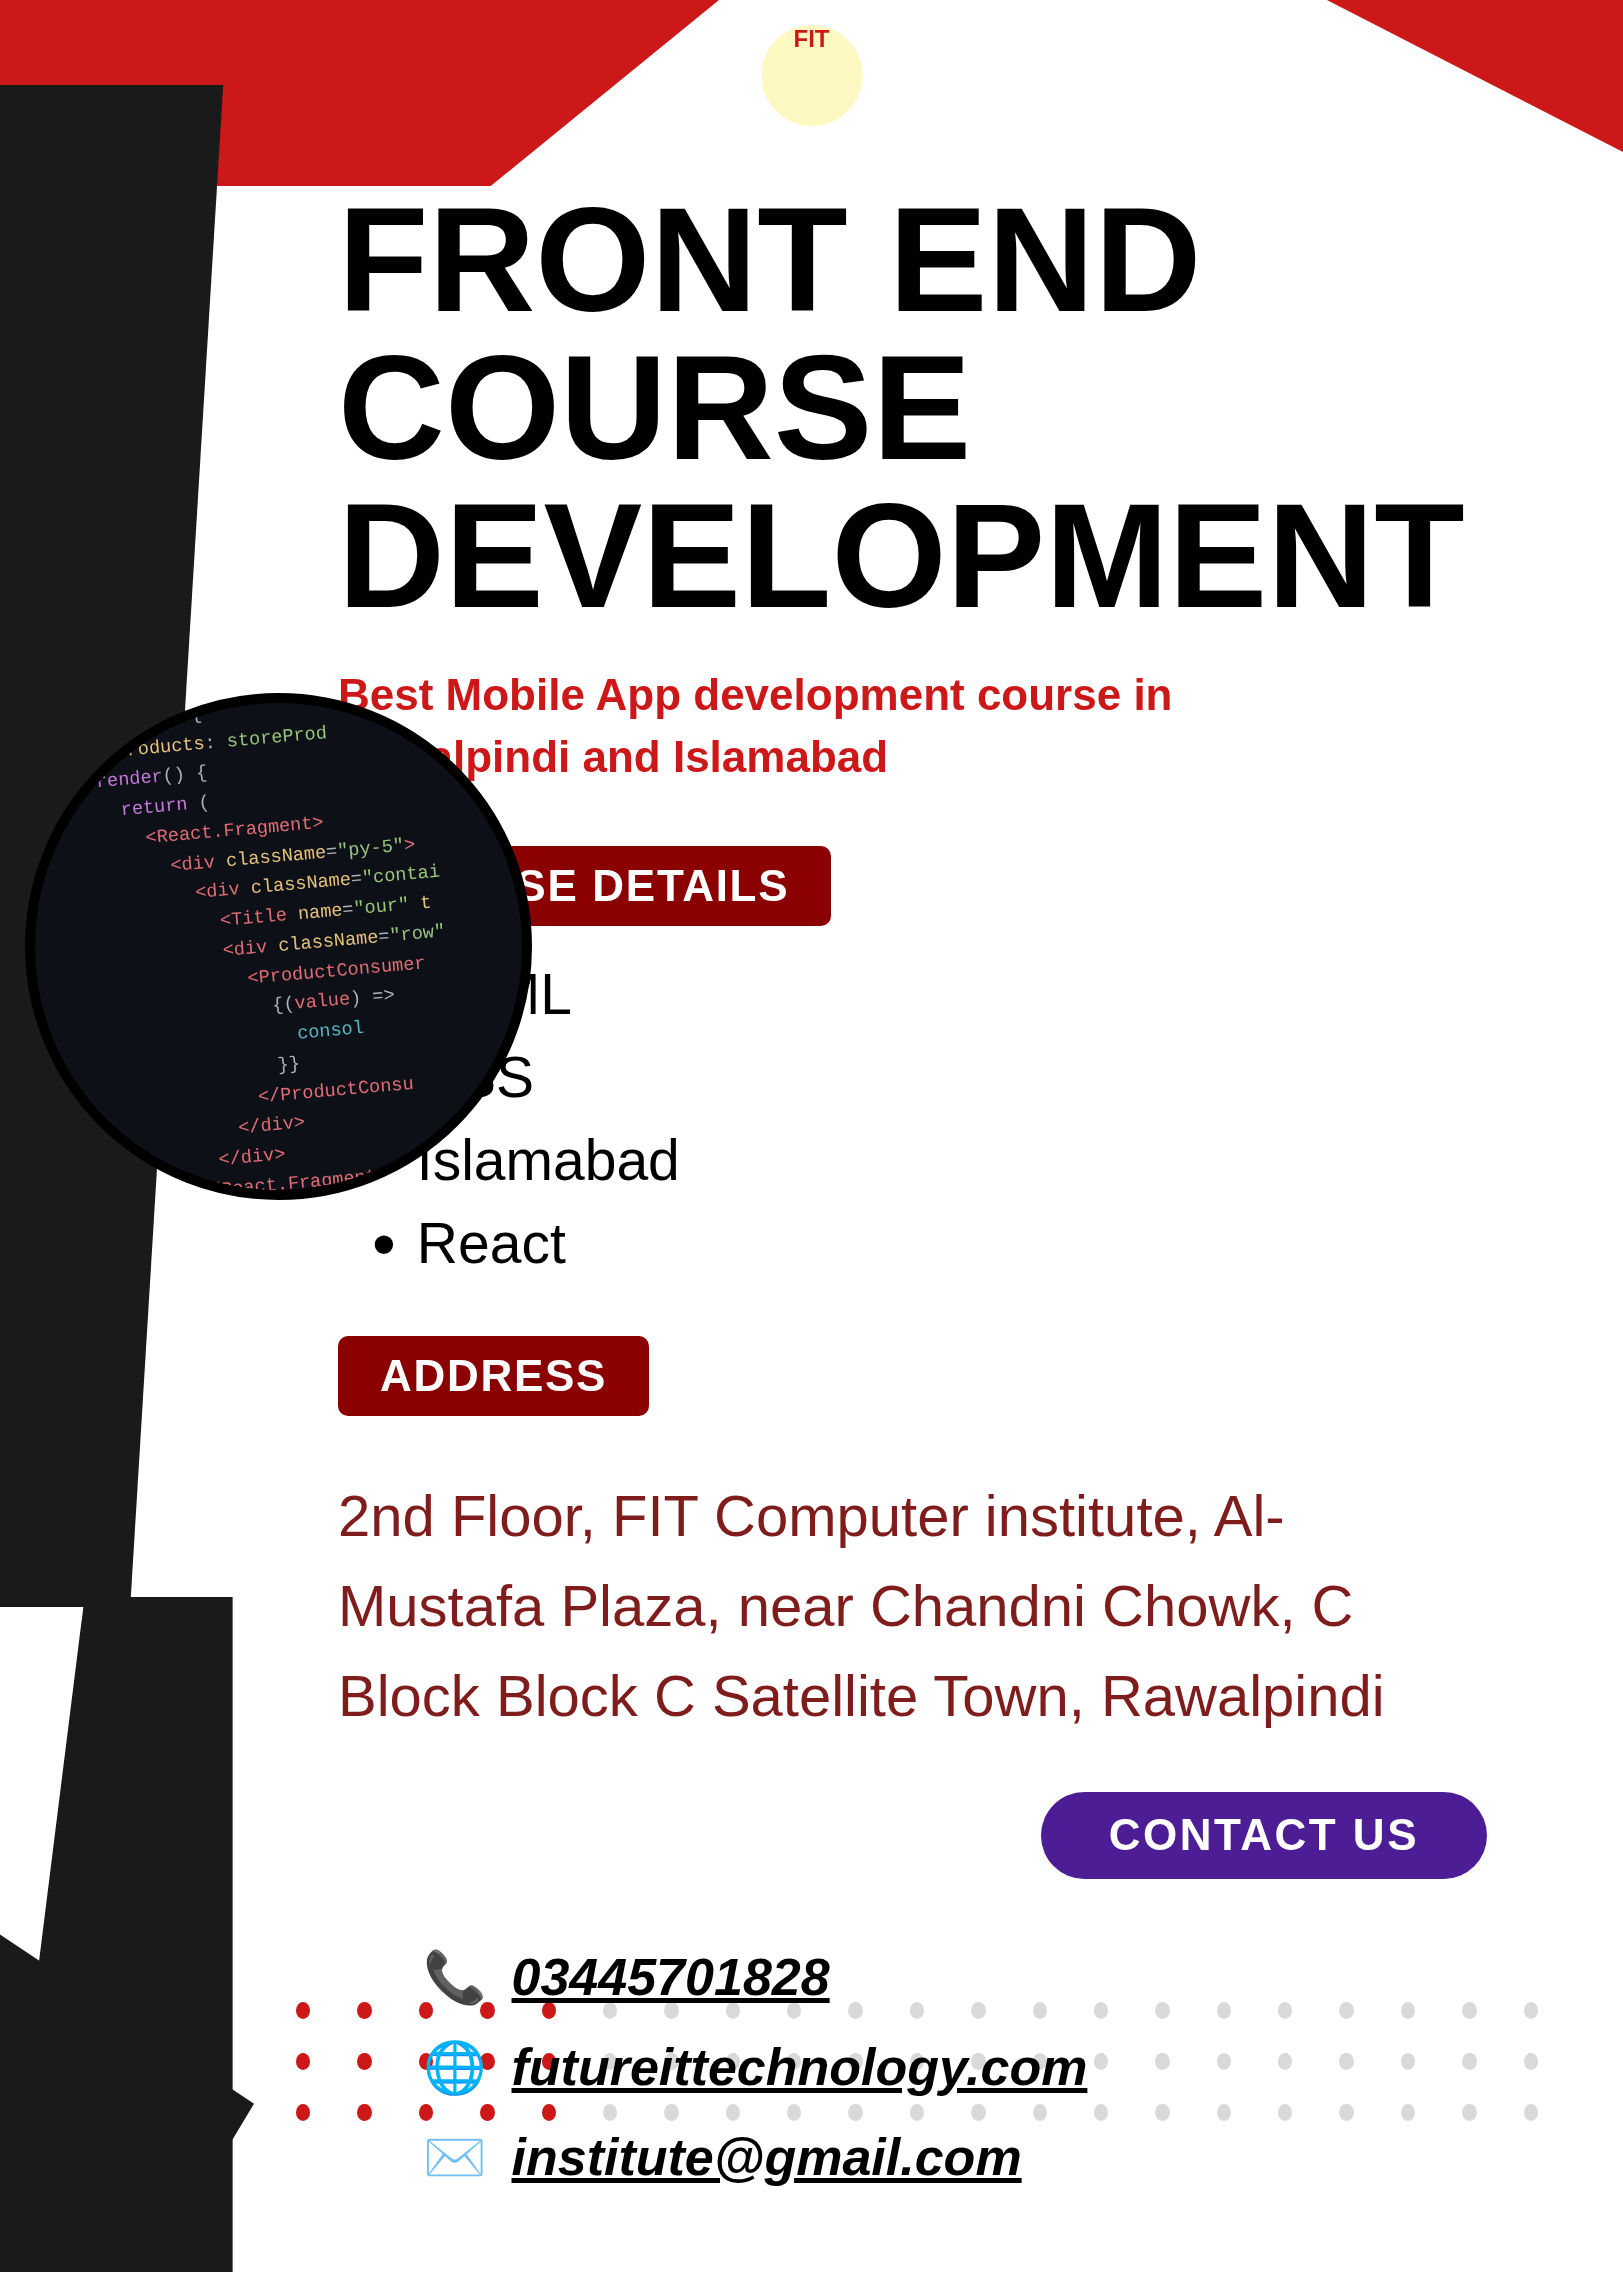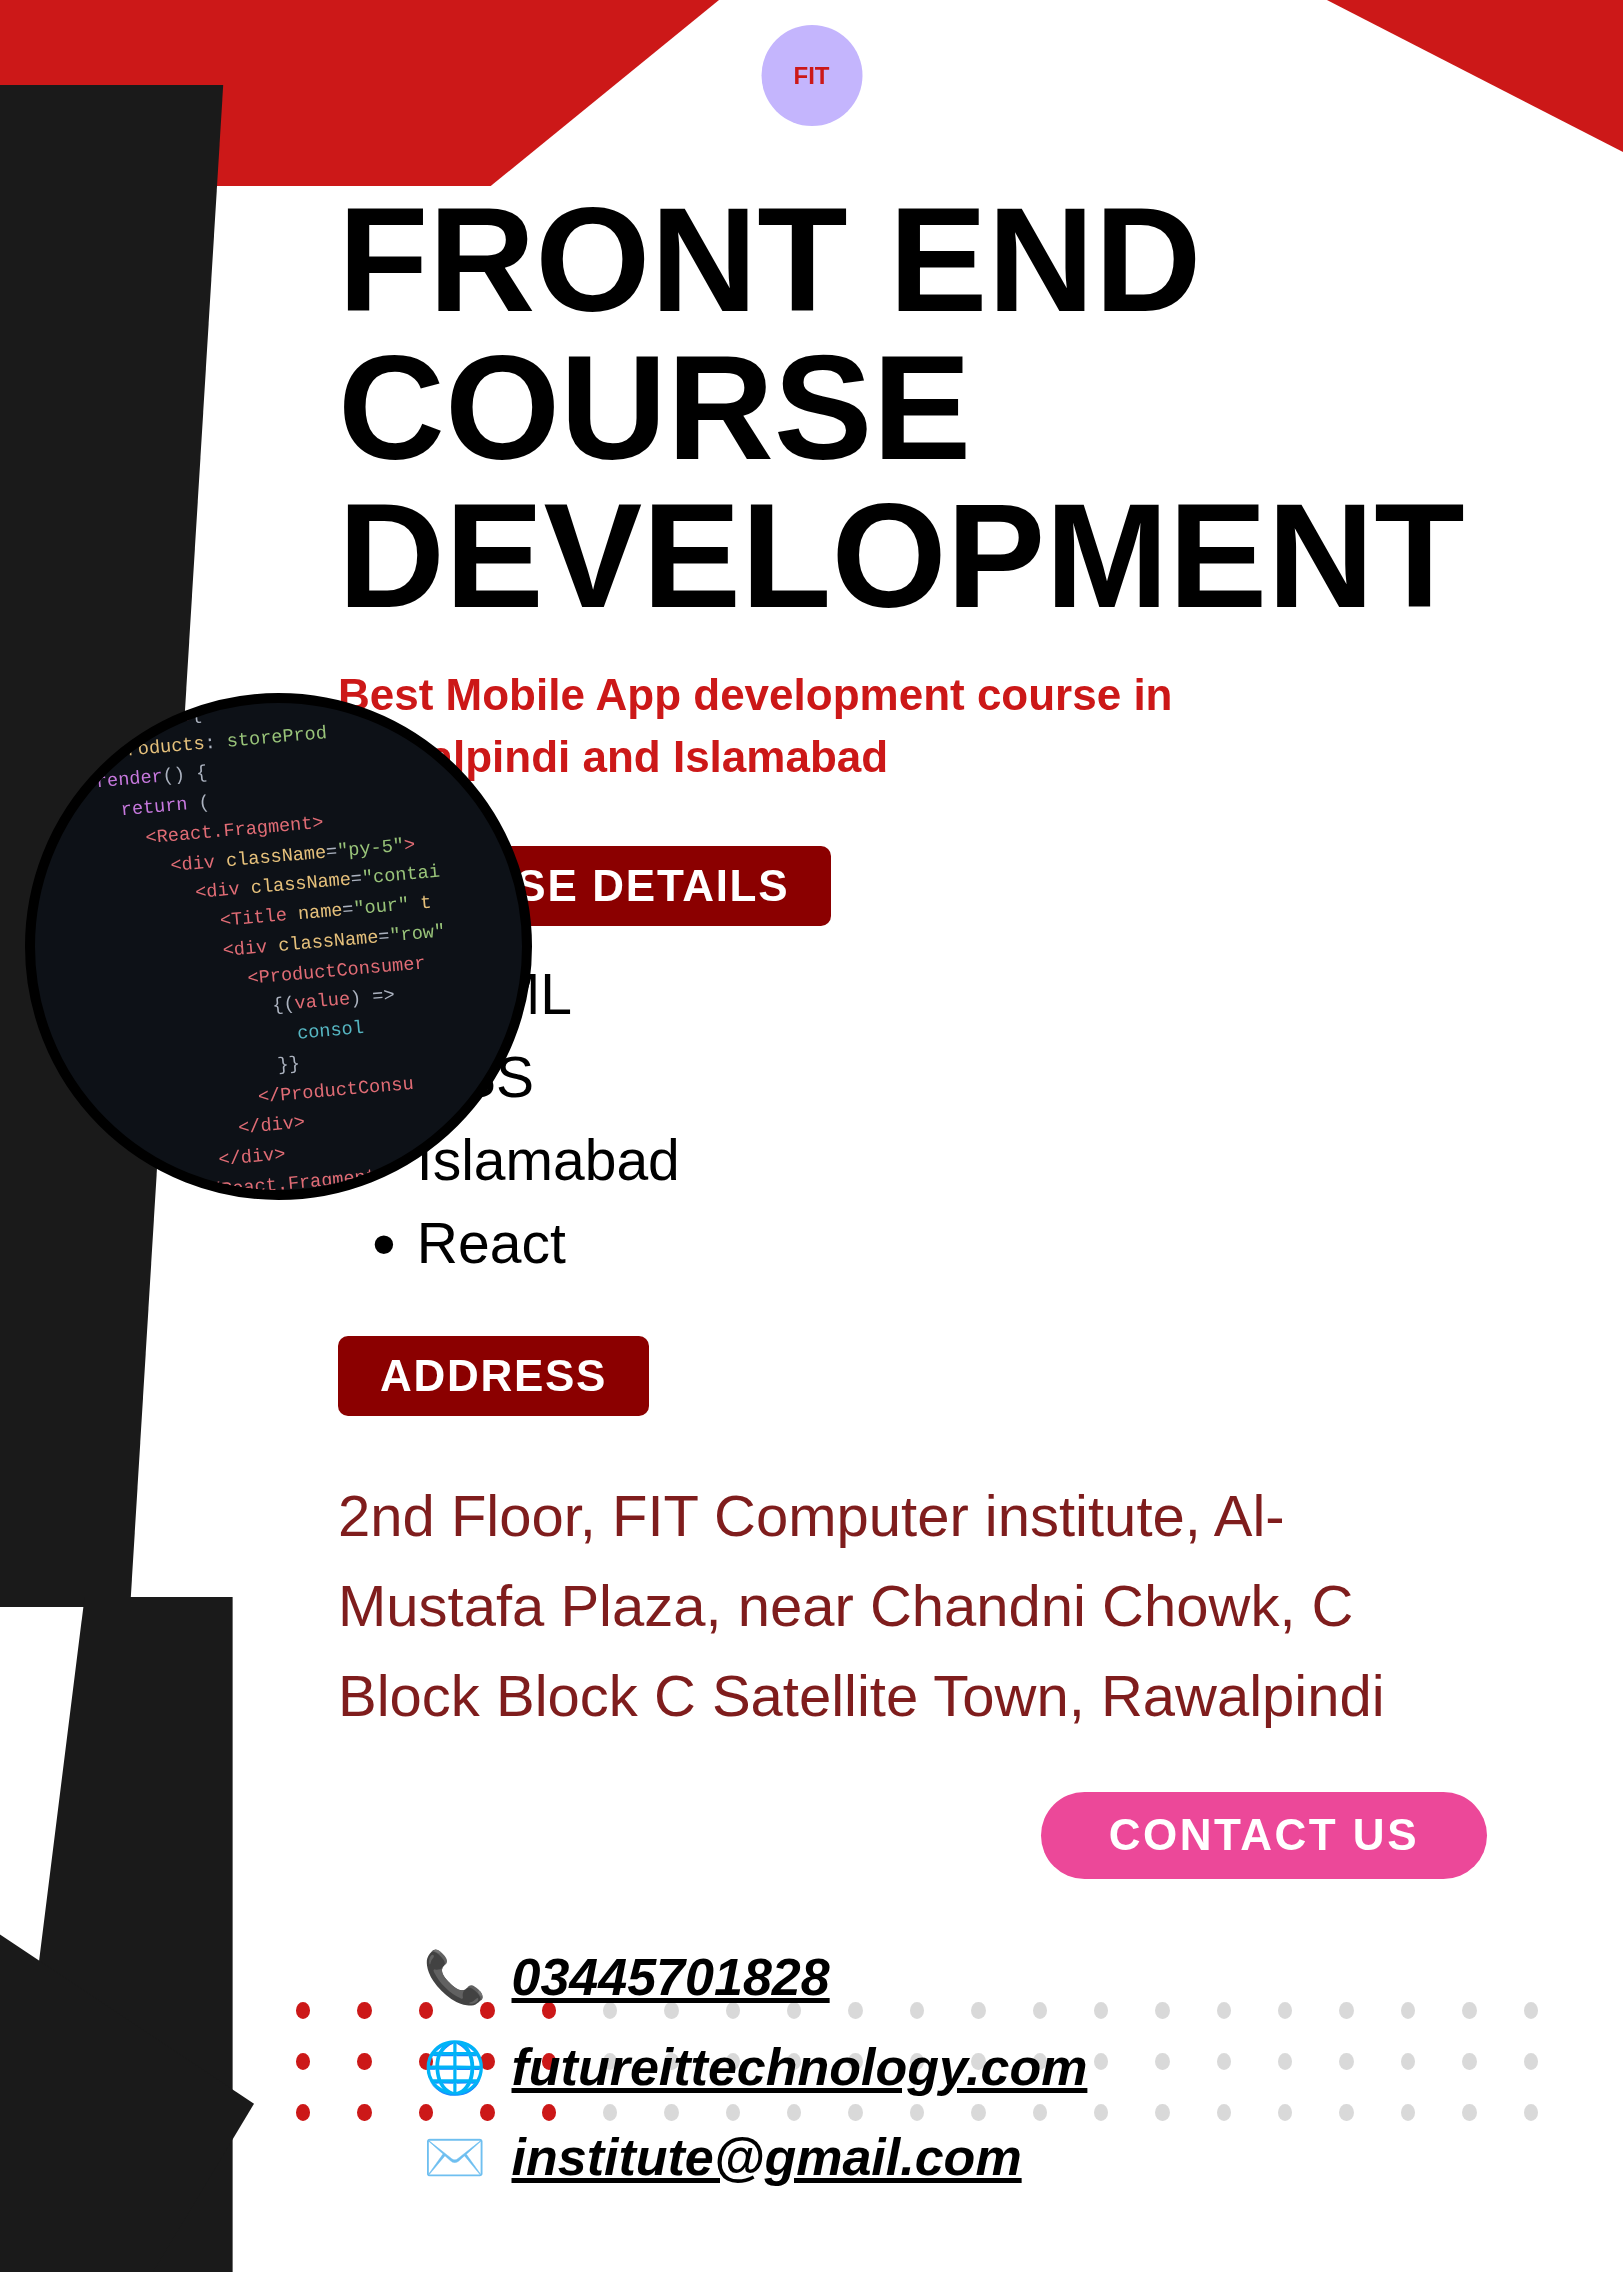--- a/index.html
+++ b/index.html
@@ -192,21 +192,21 @@
 
     
     .contact-button-container {
       display: flex;
       justify-content: flex-end;
       padding-right: 85px;
       margin-bottom: 68px;
     }
 
     .contact-button {
-      background: #ec4899;
+      background: #4c1d95;
       color: #fff;
       font-size: 44px;
       font-weight: 800;
       padding: 18.6px 68px;
       border-radius: 51px;
       text-transform: uppercase;
       letter-spacing: 2.5px;
       border: none;
       cursor: pointer;
     }
@@ -267,25 +267,24 @@
     }
 
     
     .logo-circle {
       position: absolute;
       top: 25px;
       left: 50%;
       transform: translateX(-50%);
       width: 101px;
       height: 101px;
-      background: #c4b5fd;
+      background: #fef9c3;
       border-radius: 50%;
       z-index: 20;
       display: flex;
-      align-items: center;
       justify-content: center;
     }
 
     .logo-text {
       font-size: 24px;
       font-weight: 900;
       color: #cc1818;
       text-transform: uppercase;
     }
   </style>

